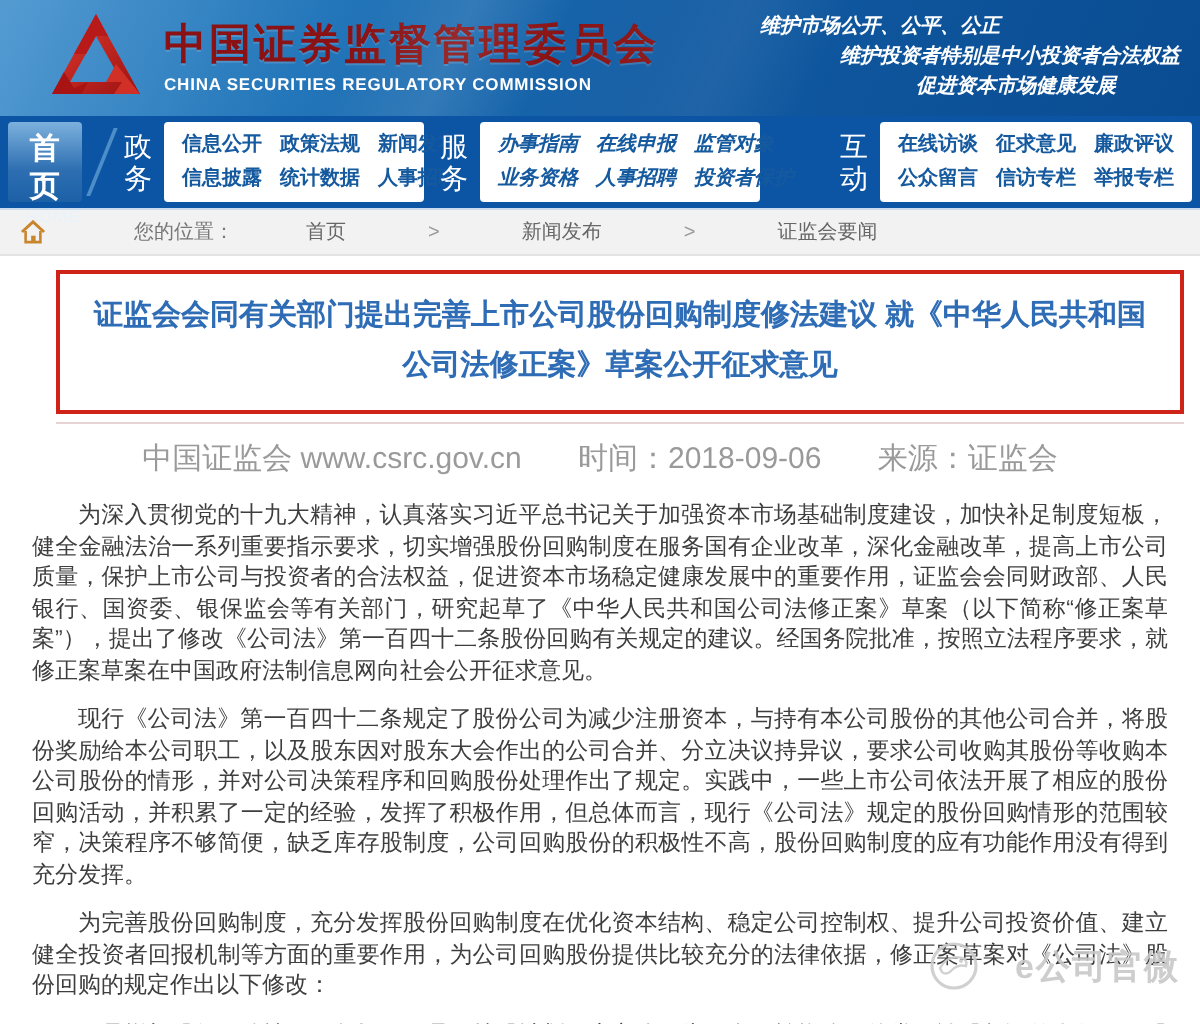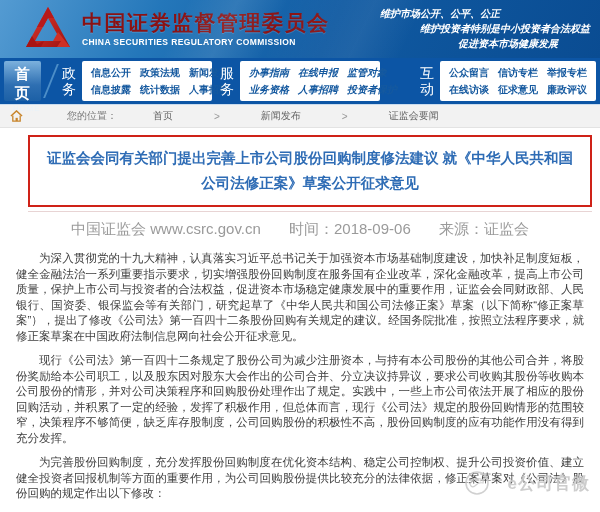--- a/index.html
+++ b/index.html
@@ -130,28 +130,28 @@
       <div class="nav-row">
         <span class="nav-item">业务资格</span>
         <span class="nav-item">人事招聘</span>
         <span class="nav-item">投资者保护</span>
       </div>
     </div>
 
     <div class="nav-sec-label gap-hudong">互动</div>
     <div class="nav-box box-3">
       <div class="nav-row">
+        <span class="nav-item">在线访谈</span>
+        <span class="nav-item">征求意见</span>
+        <span class="nav-item">廉政评议</span>
+      </div>
+      <div class="nav-row">
         <span class="nav-item">公众留言</span>
         <span class="nav-item">信访专栏</span>
         <span class="nav-item">举报专栏</span>
-      </div>
-      <div class="nav-row">
-        <span class="nav-item">在线访谈</span>
-        <span class="nav-item">征求意见</span>
-        <span class="nav-item">廉政评议</span>
       </div>
     </div>
   </nav>
 
   <div class="breadcrumb">
     <svg class="bc-home-icon" viewBox="0 0 14 13">
       <path d="M1 6.5 L7 1 L13 6.5" fill="none" stroke="#c8852c" stroke-width="1.6"></path>
       <path d="M3 6 V12 H11 V6" fill="none" stroke="#c8852c" stroke-width="1.4"></path>
       <rect x="6" y="8.5" width="2.4" height="3.5" fill="#c8852c"></rect>
     </svg>

